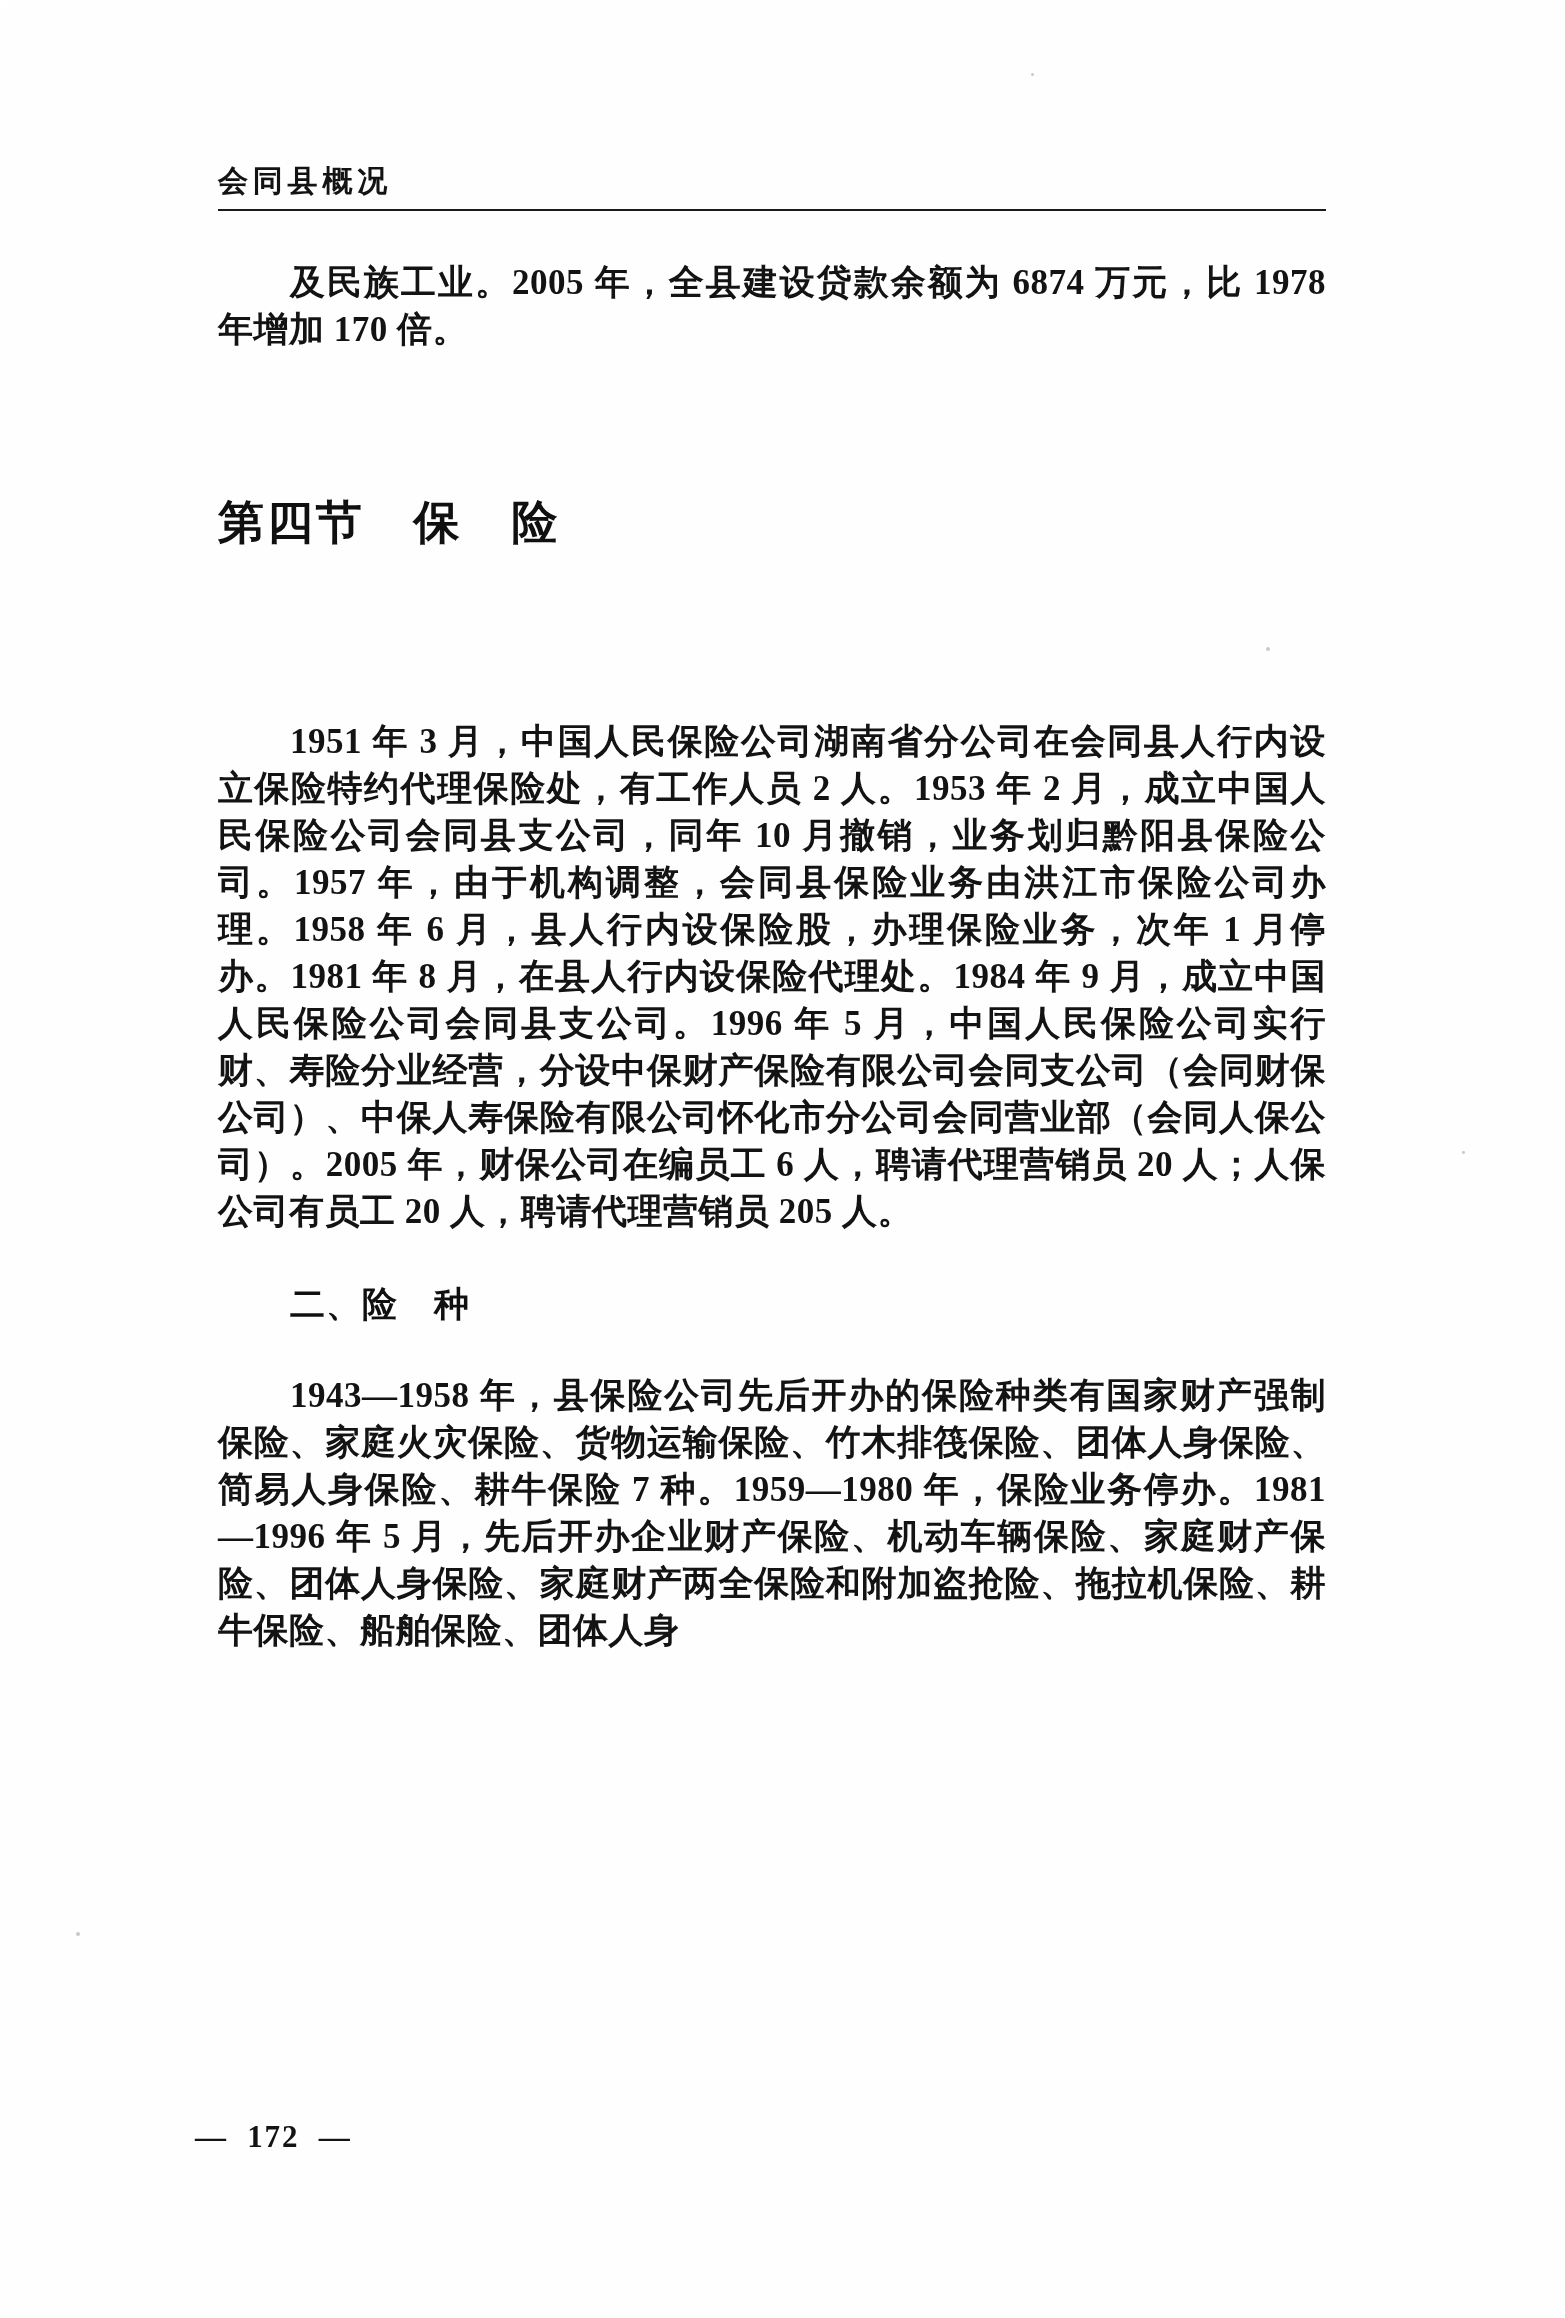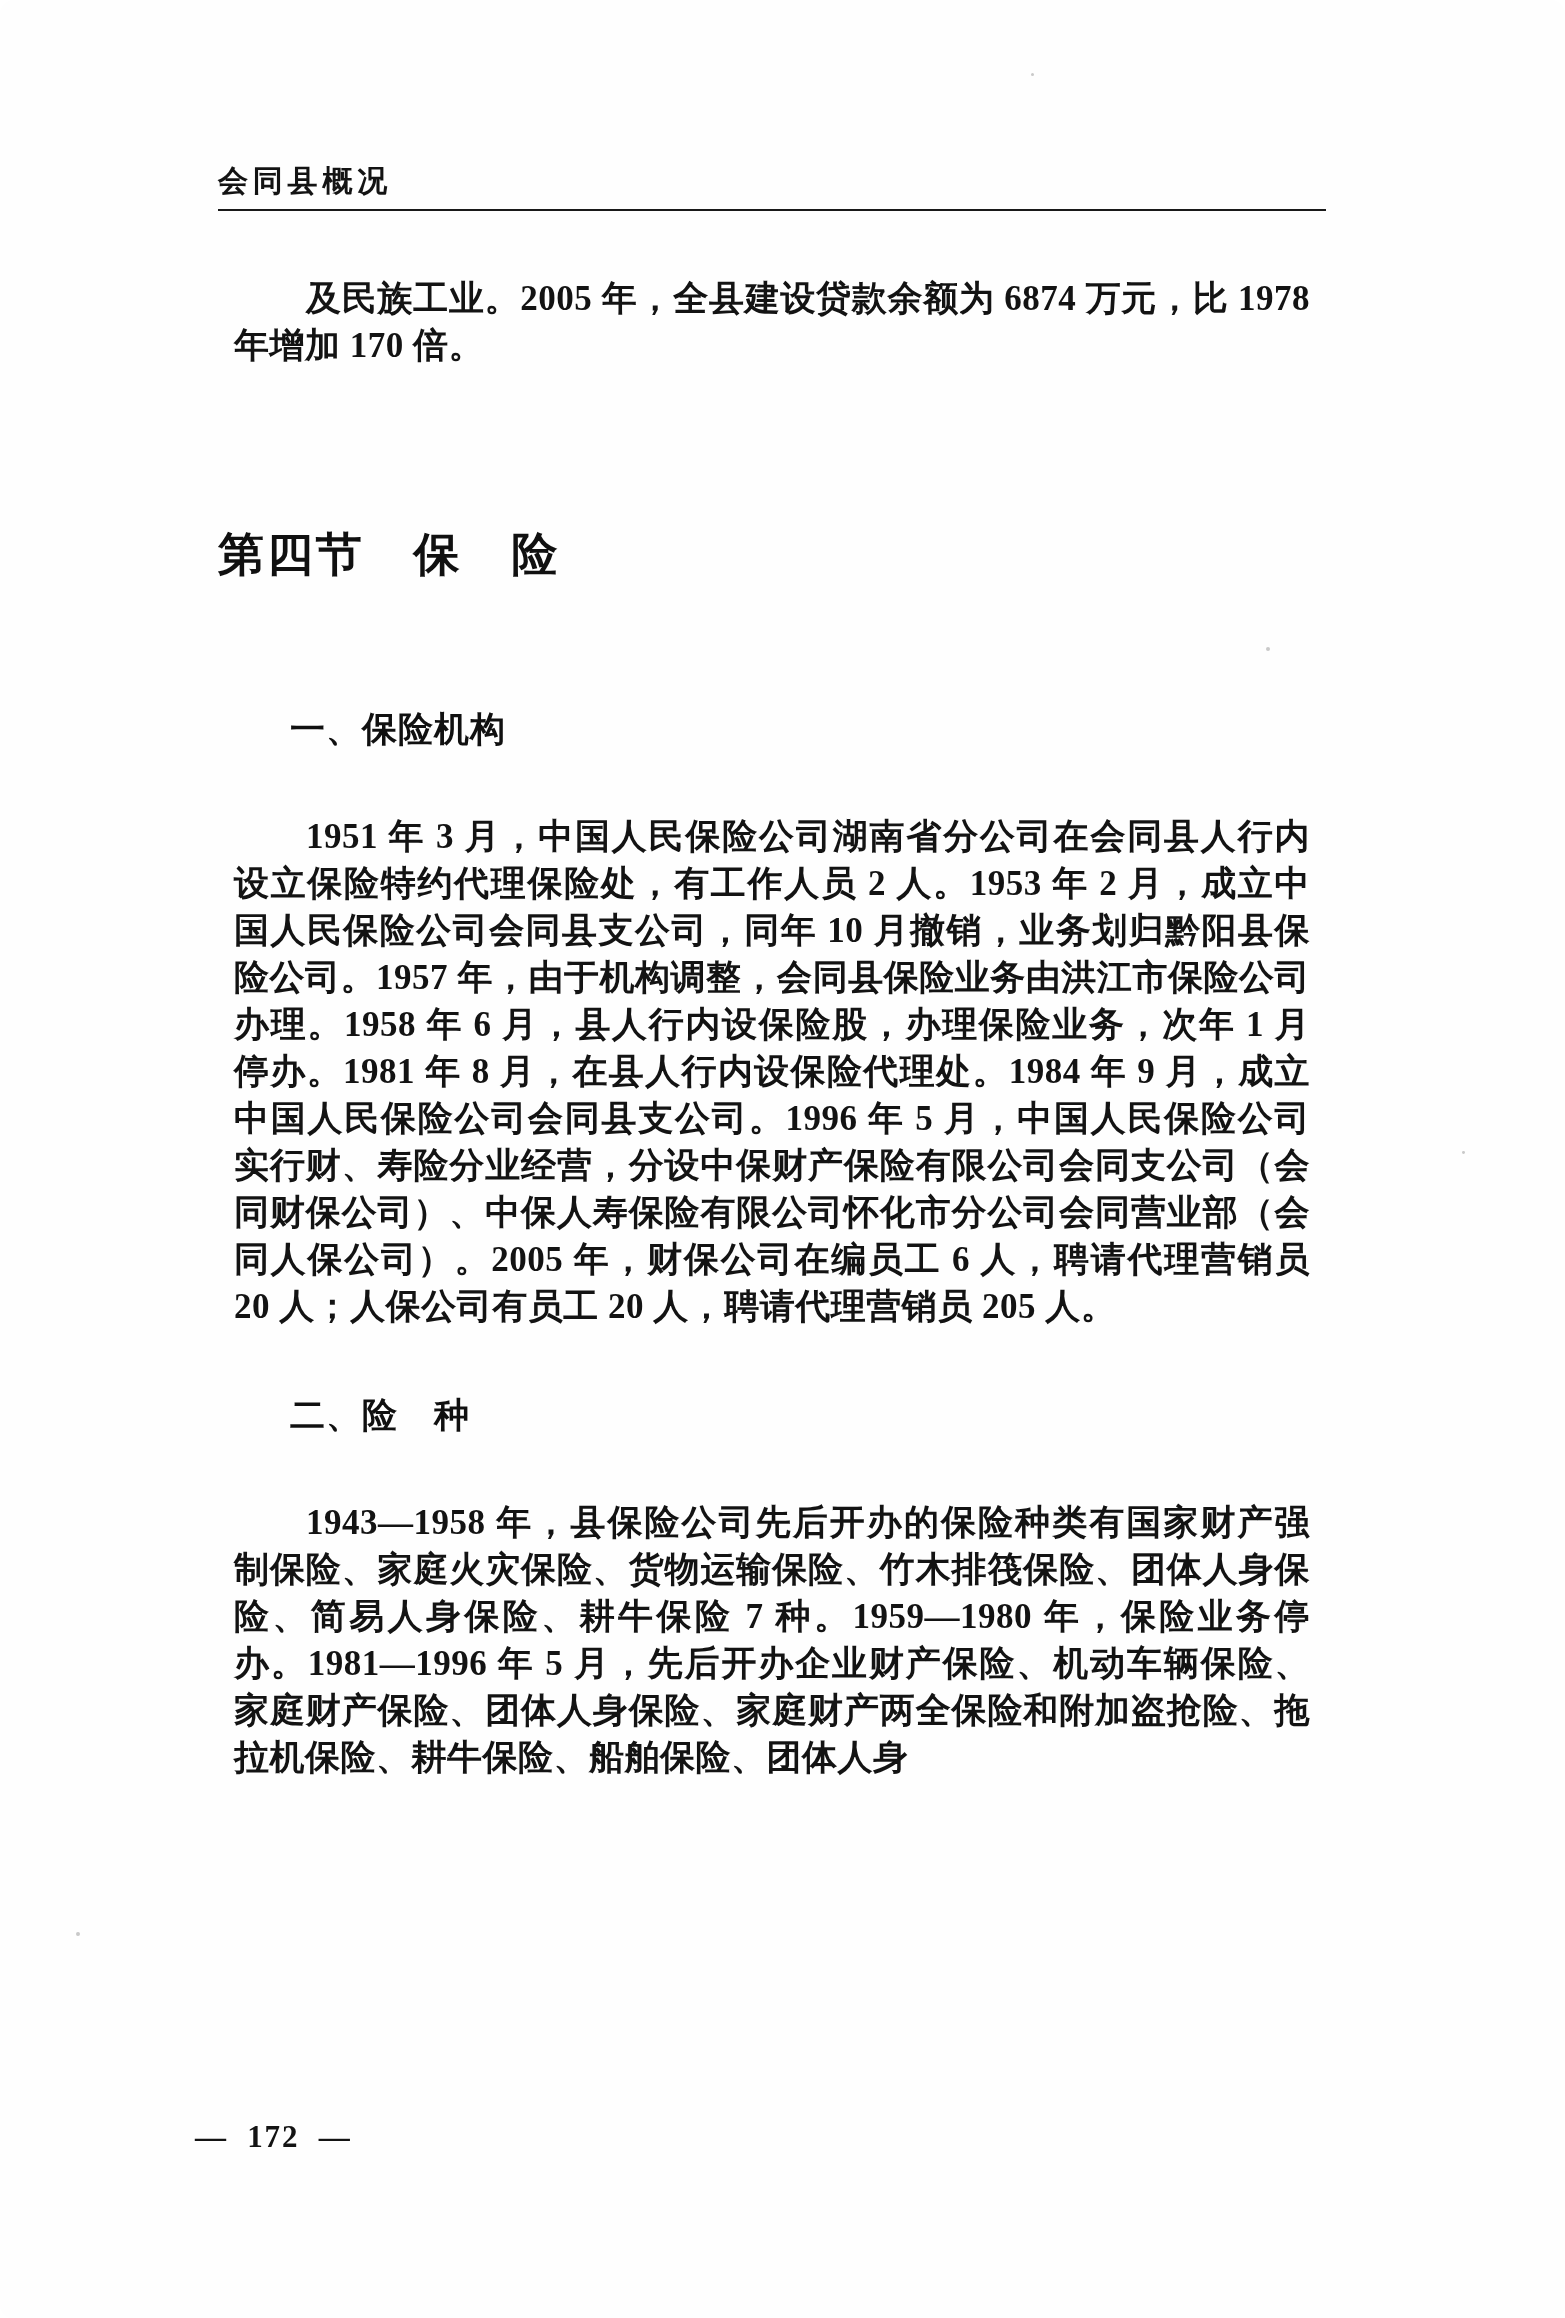--- a/index.html
+++ b/index.html
@@ -47,21 +47,21 @@
 
   
   .text-column {
     position: absolute;
     left: 218px;
     top: 259px;
     width: 1108px;
   }
 
   p.body-paragraph {
-    margin: 16px;
+    margin: 0;
     font-size: 35px;
     line-height: 47px;
     text-align: justify;
     text-justify: inter-character;
     text-indent: 72px;
     letter-spacing: 0.5px;
     font-weight: 600;
     color: #131313;
   }
 
@@ -132,21 +132,20 @@
   <div class="text-column">
 
     <p class="body-paragraph">及民族工业。2005 年，全县建设贷款余额为 6874 万元，比 1978 年增加 170 倍。</p>
 
     <div class="spacer-before-section"></div>
 
     <h1 class="section-title">第四节　保　险</h1>
 
     <div class="spacer-after-section"></div>
 
-    <h2 class="sub-heading">一、保险机构</h2>
 
     <div class="spacer-after-sub"></div>
 
     <p class="body-paragraph">1951 年 3 月，中国人民保险公司湖南省分公司在会同县人行内设立保险特约代理保险处，有工作人员 2 人。1953 年 2 月，成立中国人民保险公司会同县支公司，同年 10 月撤销，业务划归黔阳县保险公司。1957 年，由于机构调整，会同县保险业务由洪江市保险公司办理。1958 年 6 月，县人行内设保险股，办理保险业务，次年 1 月停办。1981 年 8 月，在县人行内设保险代理处。1984 年 9 月，成立中国人民保险公司会同县支公司。1996 年 5 月，中国人民保险公司实行财、寿险分业经营，分设中保财产保险有限公司会同支公司（会同财保公司）、中保人寿保险有限公司怀化市分公司会同营业部（会同人保公司）。2005 年，财保公司在编员工 6 人，聘请代理营销员 20 人；人保公司有员工 20 人，聘请代理营销员 205 人。</p>
 
     <div class="spacer-before-sub"></div>
 
     <h2 class="sub-heading">二、险　种</h2>
 
     <div class="spacer-after-sub"></div>

